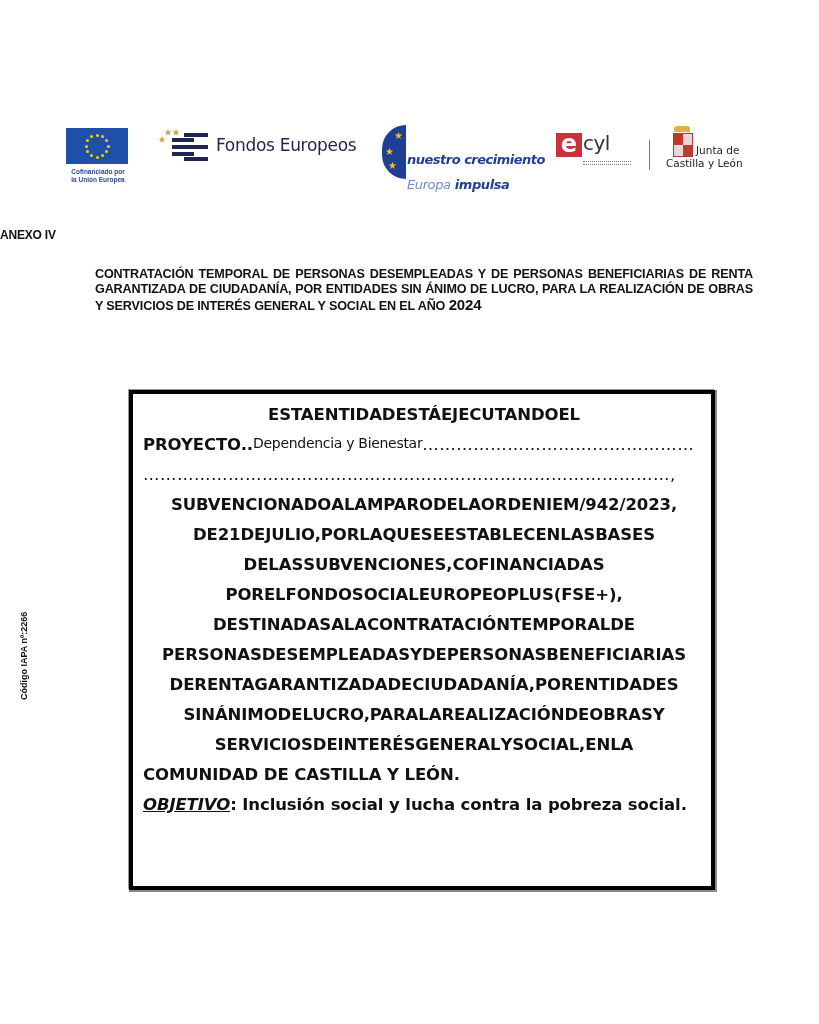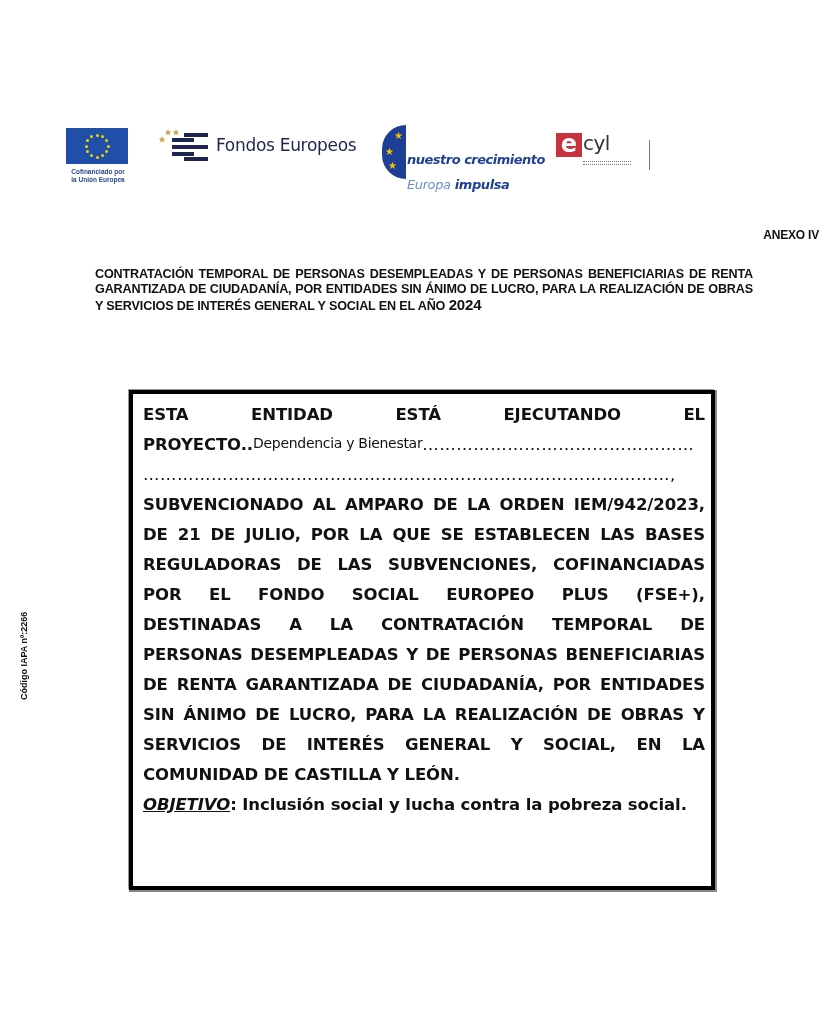--- a/index.html
+++ b/index.html
@@ -34,32 +34,32 @@
 
     .junta-logo { left: 666px; top: 126px; width: 90px; height: 50px; }
     .junta-crown { position: absolute; left: 8px; top: 0; width: 16px; height: 6px; background: #d9b24a; border-radius: 3px 3px 0 0; }
     .junta-shield { position: absolute; left: 7px; top: 7px; width: 18px; height: 22px; display: grid; grid-template-columns: 1fr 1fr; grid-template-rows: 1fr 1fr; border: 1px solid #b23838; }
     .junta-shield div:nth-child(1), .junta-shield div:nth-child(4) { background: #c0392b; }
     .junta-shield div:nth-child(2), .junta-shield div:nth-child(3) { background: #e9d7d7; }
     .junta-t1 { position: absolute; left: 30px; top: 18px; font-family: "DejaVu Sans", sans-serif; font-size: 10.5px; color: #222; white-space: nowrap; }
     .junta-t2 { position: absolute; left: 0px; top: 31px; font-family: "DejaVu Sans", sans-serif; font-size: 10.5px; color: #222; white-space: nowrap; }
 
     
-    .anexo { position: absolute; top: 228px; left: 0; width: 819px; text-align: right; font-family: "Liberation Sans", sans-serif; font-weight: bold; font-size: 12px; letter-spacing: -0.2px; }
+    .anexo { position: absolute; top: 228px; left: 0; width: 819px; text-align: left; font-family: "Liberation Sans", sans-serif; font-weight: bold; font-size: 12px; letter-spacing: -0.2px; }
     .title-block { position: absolute; top: 267px; left: 95px; width: 658px; font-family: "Liberation Sans", sans-serif; font-weight: bold; font-size: 12.6px; line-height: 15px; text-align: justify; text-align-last: left; letter-spacing: -0.15px; }
     .title-block .year { font-size: 15px; }
 
     
     .side-code { position: absolute; left: 19px; top: 700px; transform: rotate(-90deg); transform-origin: left top; font-family: "Liberation Sans", sans-serif; font-weight: bold; font-size: 9px; white-space: nowrap; }
 
     
     .notice-box { position: absolute; left: 129px; top: 390px; width: 586px; height: 500px; border: 4px solid #000; box-shadow: 1px 1px 0 1px #888, -1px -1px 0 0 #999; box-sizing: border-box; }
     .notice-body { position: absolute; left: 10px; top: 6px; width: 562px; font-family: "DejaVu Sans", sans-serif; font-weight: bold; font-size: 16.5px; line-height: 30px; text-align: justify; text-align-last: justify; letter-spacing: -0.1px; }
     .notice-body .line { display: block; white-space: nowrap; }
-    .notice-body .jline { display: flex; justify-content: space-between; white-space: nowrap; }
+    .notice-body .jline { display: flex; justify-content: center; white-space: nowrap; }
     .notice-body .left { text-align: left; text-align-last: left; }
     .proj-value { font-weight: normal; font-size: 14px; letter-spacing: -0.3px; position: relative; top: -2px; }
     .dots { font-weight: normal; letter-spacing: 0.5px; }
     .objetivo { text-align: left; text-align-last: left; }
     .objetivo-label { font-style: italic; text-decoration: underline; }
   </style>
 </head>
 <body>
 
 <div class="logos">
@@ -109,20 +109,31 @@
   </div>
 
   <div class="logo ecyl-logo">
     <div class="ecyl-e">e</div>
     <div class="ecyl-cyl">cyl</div>
     <div class="ecyl-sub"></div>
   </div>
 
   <div class="divider-v"></div>
 
+  <div class="logo junta-logo">
+    <div class="junta-crown"></div>
+    <div class="junta-shield">
+        <div></div>
+        <div></div>
+        <div></div>
+        <div></div>
+      </div>
+    <div class="junta-t1">Junta de</div>
+    <div class="junta-t2">Castilla y León</div>
+  </div>
 </div>
 
 <div class="anexo">ANEXO IV</div>
 
 <div class="title-block">
   <span>CONTRATACIÓN TEMPORAL DE PERSONAS DESEMPLEADAS Y DE PERSONAS BENEFICIARIAS DE RENTA GARANTIZADA DE CIUDADANÍA, POR ENTIDADES SIN ÁNIMO DE LUCRO, PARA LA REALIZACIÓN DE OBRAS Y SERVICIOS DE INTERÉS GENERAL Y SOCIAL EN EL AÑO</span> <span class="year">2024</span>
 </div>
 
 <div class="side-code">Código IAPA nº:2266</div>
 
@@ -153,21 +164,20 @@
         <span>JULIO,</span>
         <span>POR</span>
         <span>LA</span>
         <span>QUE</span>
         <span>SE</span>
         <span>ESTABLECEN</span>
         <span>LAS</span>
         <span>BASES</span>
       </span>
     <span class="jline">
-        <span>REGULADORAS</span>
         <span>DE</span>
         <span>LAS</span>
         <span>SUBVENCIONES,</span>
         <span>COFINANCIADAS</span>
       </span>
     <span class="jline">
         <span>POR</span>
         <span>EL</span>
         <span>FONDO</span>
         <span>SOCIAL</span>

